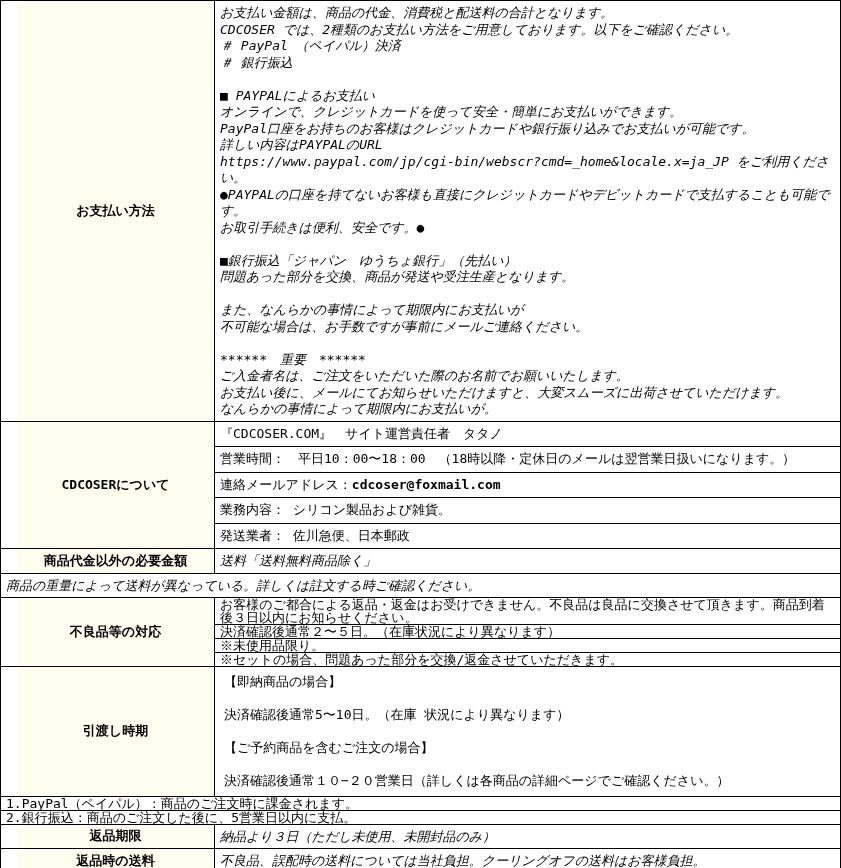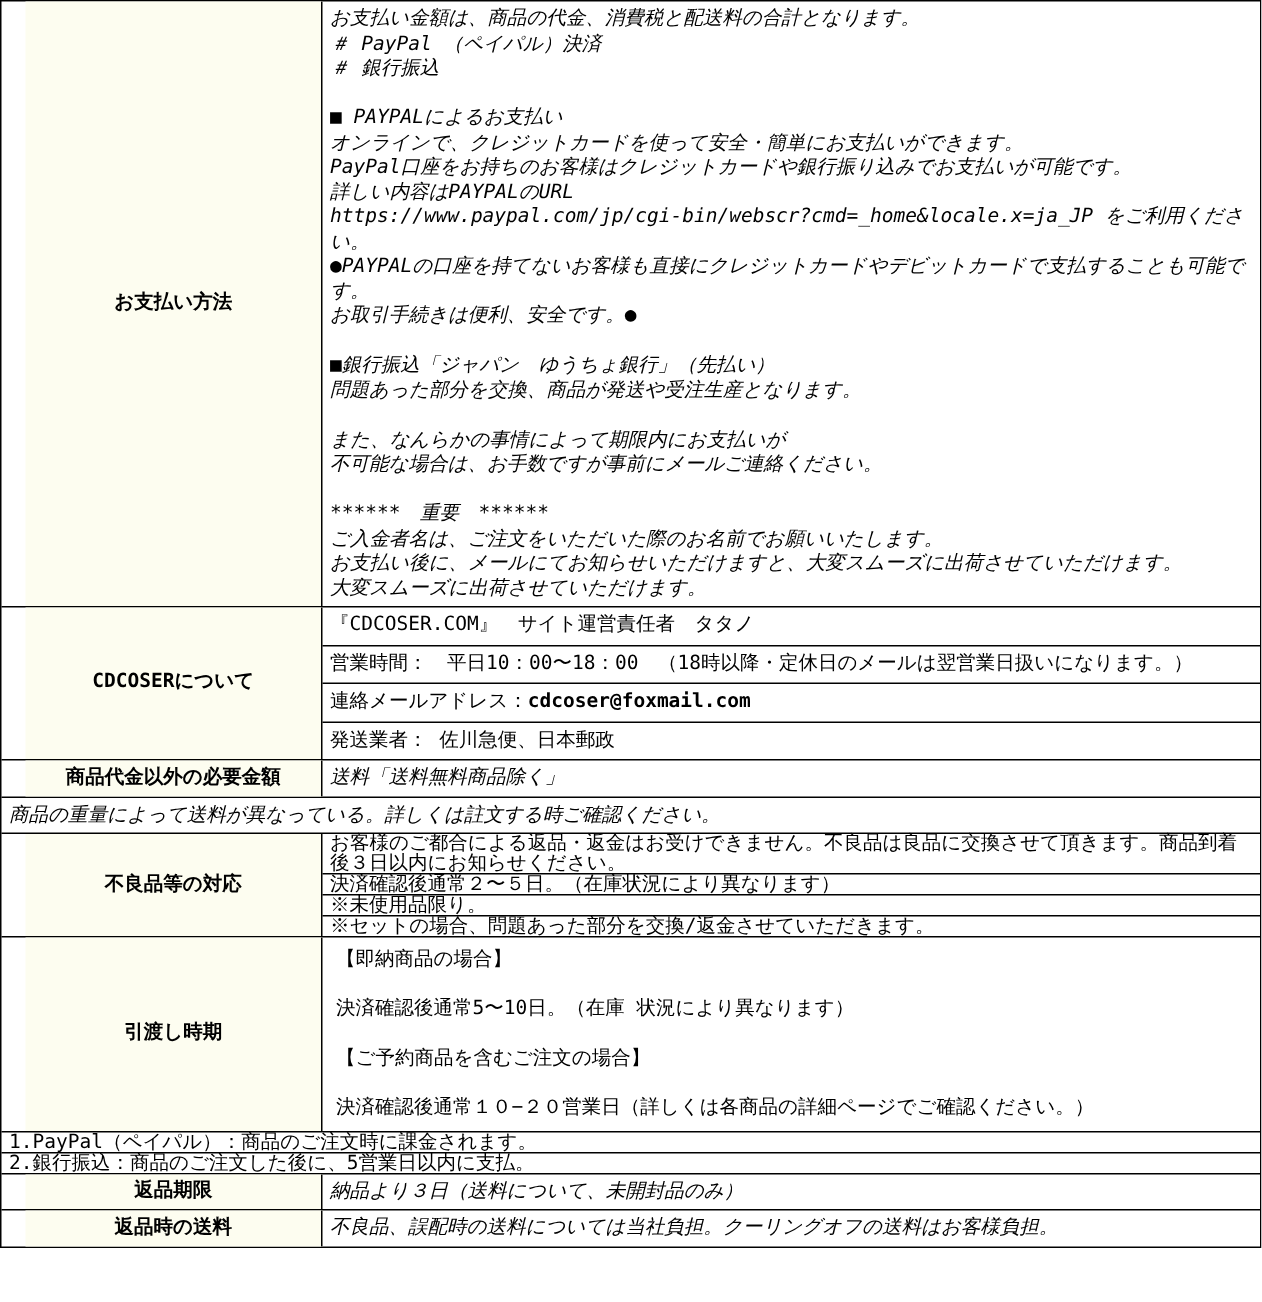--- a/index.html
+++ b/index.html
@@ -53,52 +53,54 @@
 </style>
 </head>
 <body>
 
 <div class="table">
 
   <div class="section">
     <div class="label-cell">お支払い方法</div>
     <div class="content-cell pad">
         <div class="line">お支払い金額は、商品の代金、消費税と配送料の合計となります。</div>
+        <div class="line">CDCOSER では、2種類のお支払い方法をご用意しております。以下をご確認ください。</div>
         <div class="line">＃ PayPal （ペイパル）決済</div>
         <div class="line">＃ 銀行振込</div>
         <div class="line"></div>
         <div class="line">■ PAYPALによるお支払い</div>
         <div class="line">オンラインで、クレジットカードを使って安全・簡単にお支払いができます。</div>
         <div class="line">PayPal口座をお持ちのお客様はクレジットカードや銀行振り込みでお支払いが可能です。</div>
         <div class="line">詳しい内容はPAYPALのURL</div>
         <div class="line">https://www.paypal.com/jp/cgi-bin/webscr?cmd=_home&amp;locale.x=ja_JP をご利用ください。</div>
         <div class="line">●PAYPALの口座を持てないお客様も直接にクレジットカードやデビットカードで支払することも可能です。</div>
         <div class="line">お取引手続きは便利、安全です。●</div>
         <div class="line"></div>
         <div class="line">■銀行振込「ジャパン　ゆうちょ銀行」（先払い）</div>
         <div class="line">問題あった部分を交換、商品が発送や受注生産となります。</div>
         <div class="line"></div>
         <div class="line">また、なんらかの事情によって期限内にお支払いが</div>
         <div class="line">不可能な場合は、お手数ですが事前にメールご連絡ください。</div>
         <div class="line"></div>
         <div class="line">******　重要　******</div>
         <div class="line">ご入金者名は、ご注文をいただいた際のお名前でお願いいたします。</div>
         <div class="line">お支払い後に、メールにてお知らせいただけますと、大変スムーズに出荷させていただけます。</div>
-        <div class="line">大変スムーズに出荷させていただけます。</div>
+        <div class="line">なんらかの事情によって期限内にお支払いが。</div>
       </div>
   </div>
 
   <div class="section">
     <div class="label-cell">CDCOSERについて</div>
     <div class="content-cell">
       <div class="sub-row">『CDCOSER.COM』　サイト運営責任者　タタノ</div>
       <div class="sub-row">営業時間：　平日10：00〜18：00　（18時以降・定休日のメールは翌営業日扱いになります。）</div>
       <div class="sub-row">
         <span>連絡メールアドレス：</span><span class="email">cdcoser@foxmail.com</span>
       </div>
+      <div class="sub-row">業務内容： シリコン製品および雑貨。</div>
       <div class="sub-row">発送業者： 佐川急便、日本郵政</div>
     </div>
   </div>
 
   <div class="section">
     <div class="label-cell">商品代金以外の必要金額</div>
     <div class="content-cell pad">送料「送料無料商品除く」</div>
   </div>
 
   <div class="section">
@@ -130,21 +132,21 @@
 
   <div class="section">
     <div class="content-cell">
         <div class="sub-row tight">1.PayPal（ペイパル）：商品のご注文時に課金されます。</div>
         <div class="sub-row tight">2.銀行振込：商品のご注文した後に、5営業日以内に支払。</div>
       </div>
   </div>
 
   <div class="section">
     <div class="label-cell">返品期限</div>
-    <div class="content-cell pad">納品より３日（送料について、未開封品のみ）</div>
+    <div class="content-cell pad">納品より３日（ただし未使用、未開封品のみ）</div>
   </div>
 
   <div class="section">
     <div class="label-cell">返品時の送料</div>
     <div class="content-cell pad">不良品、誤配時の送料については当社負担。クーリングオフの送料はお客様負担。</div>
   </div>
 
 </div>
 
 </body></html>

